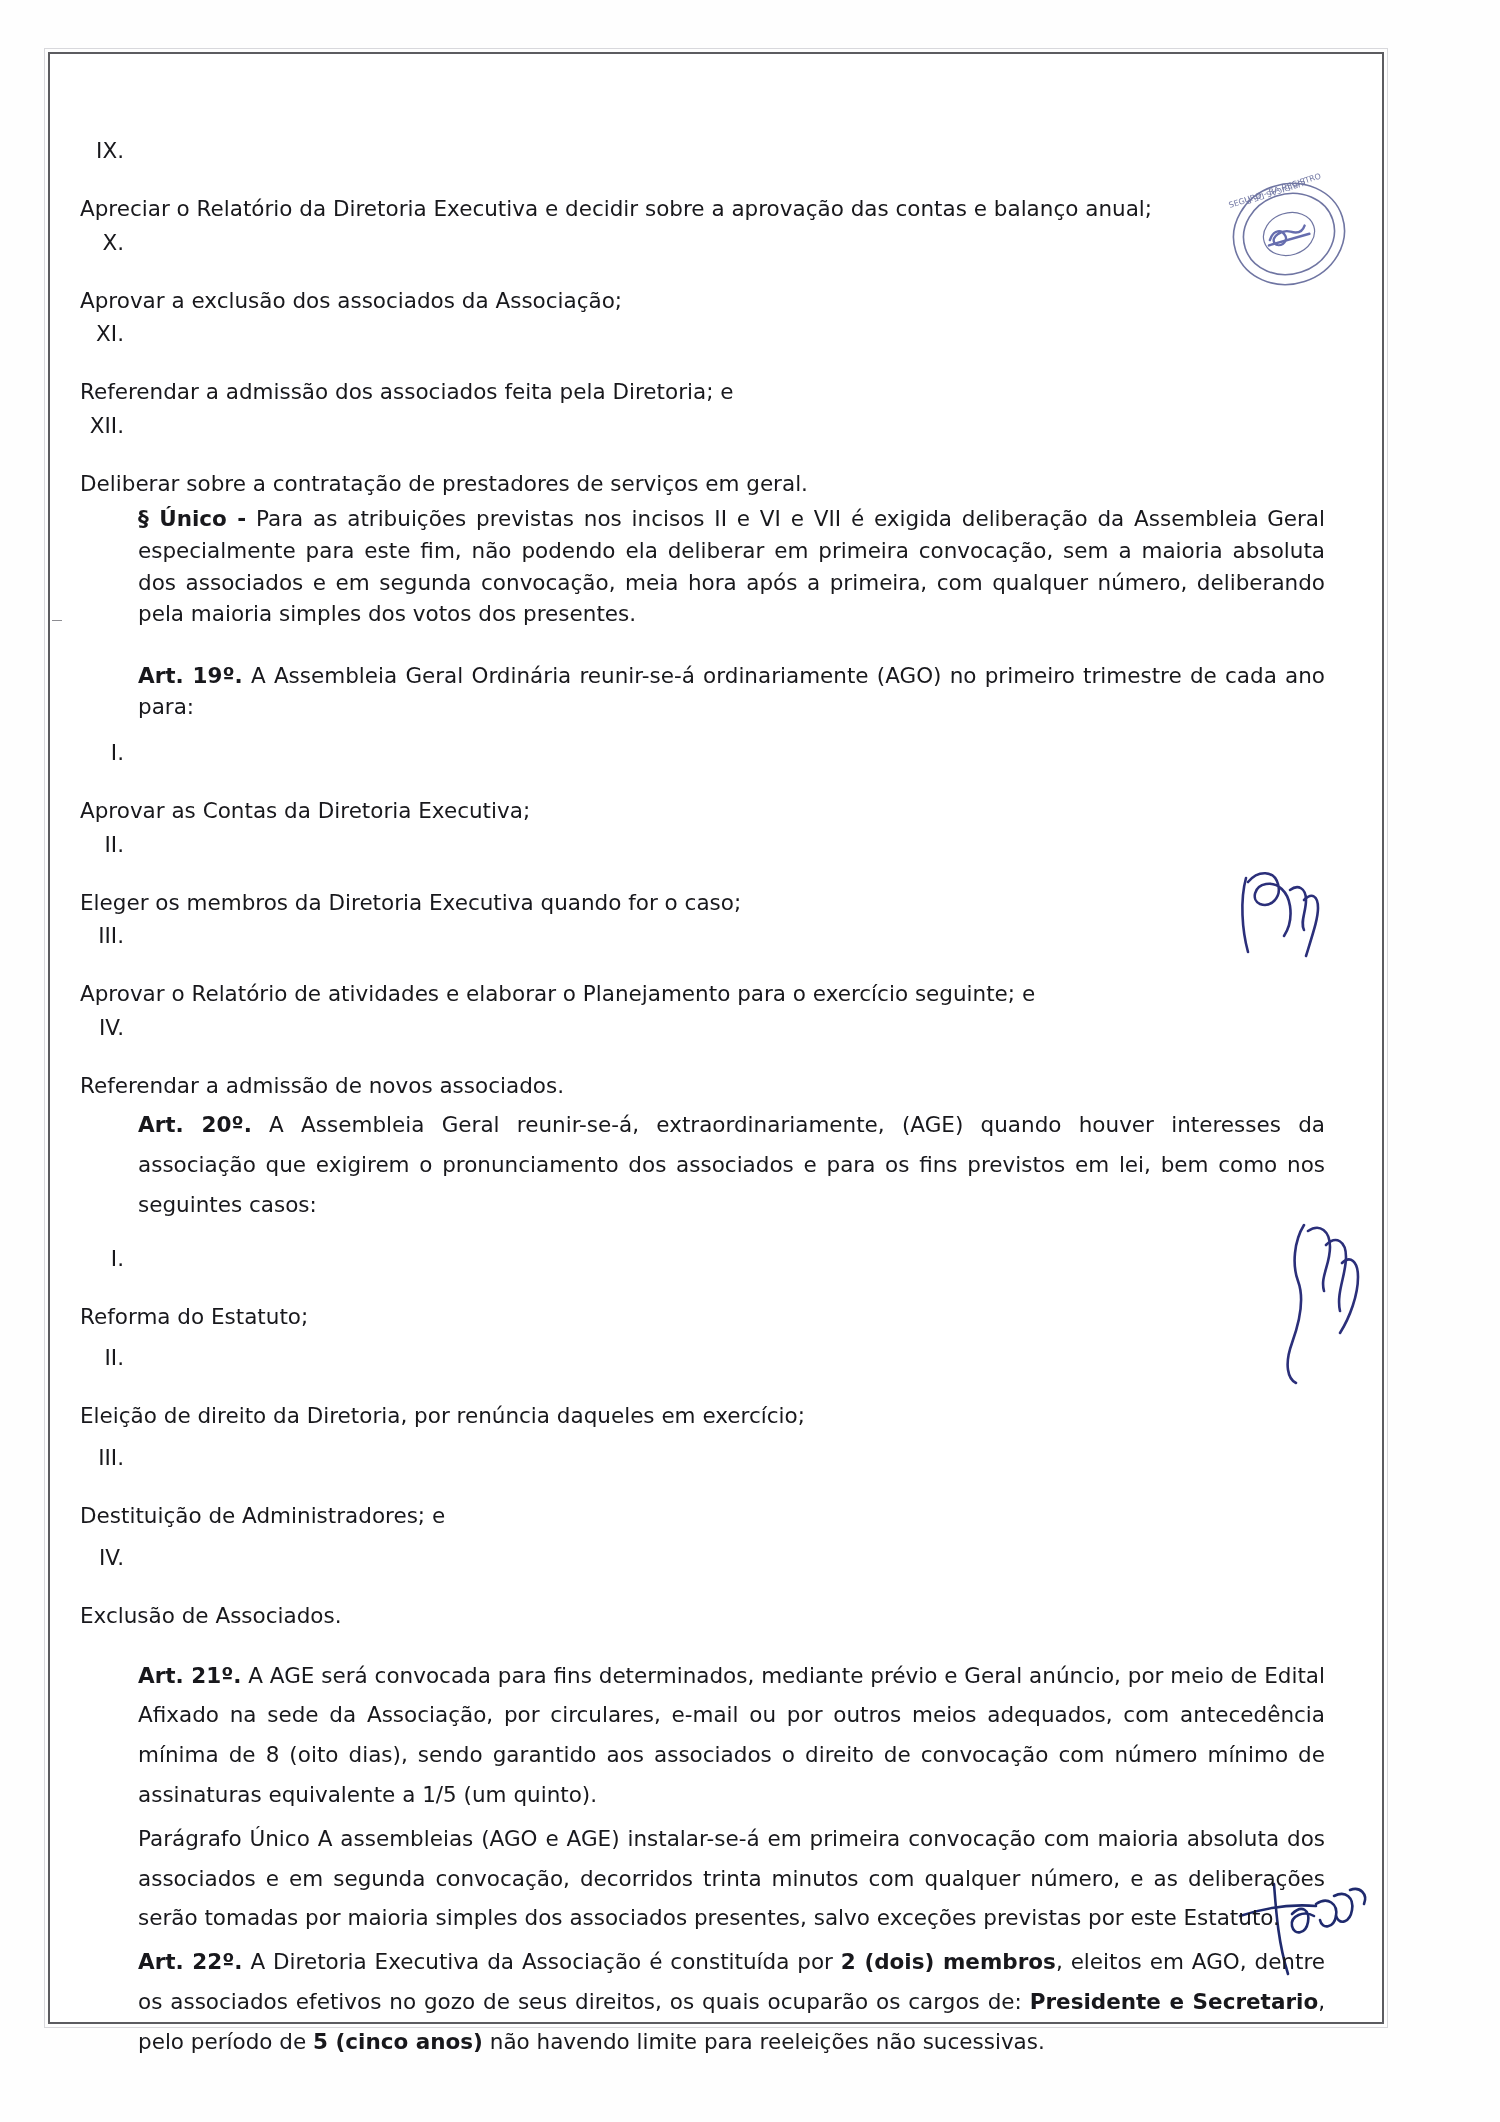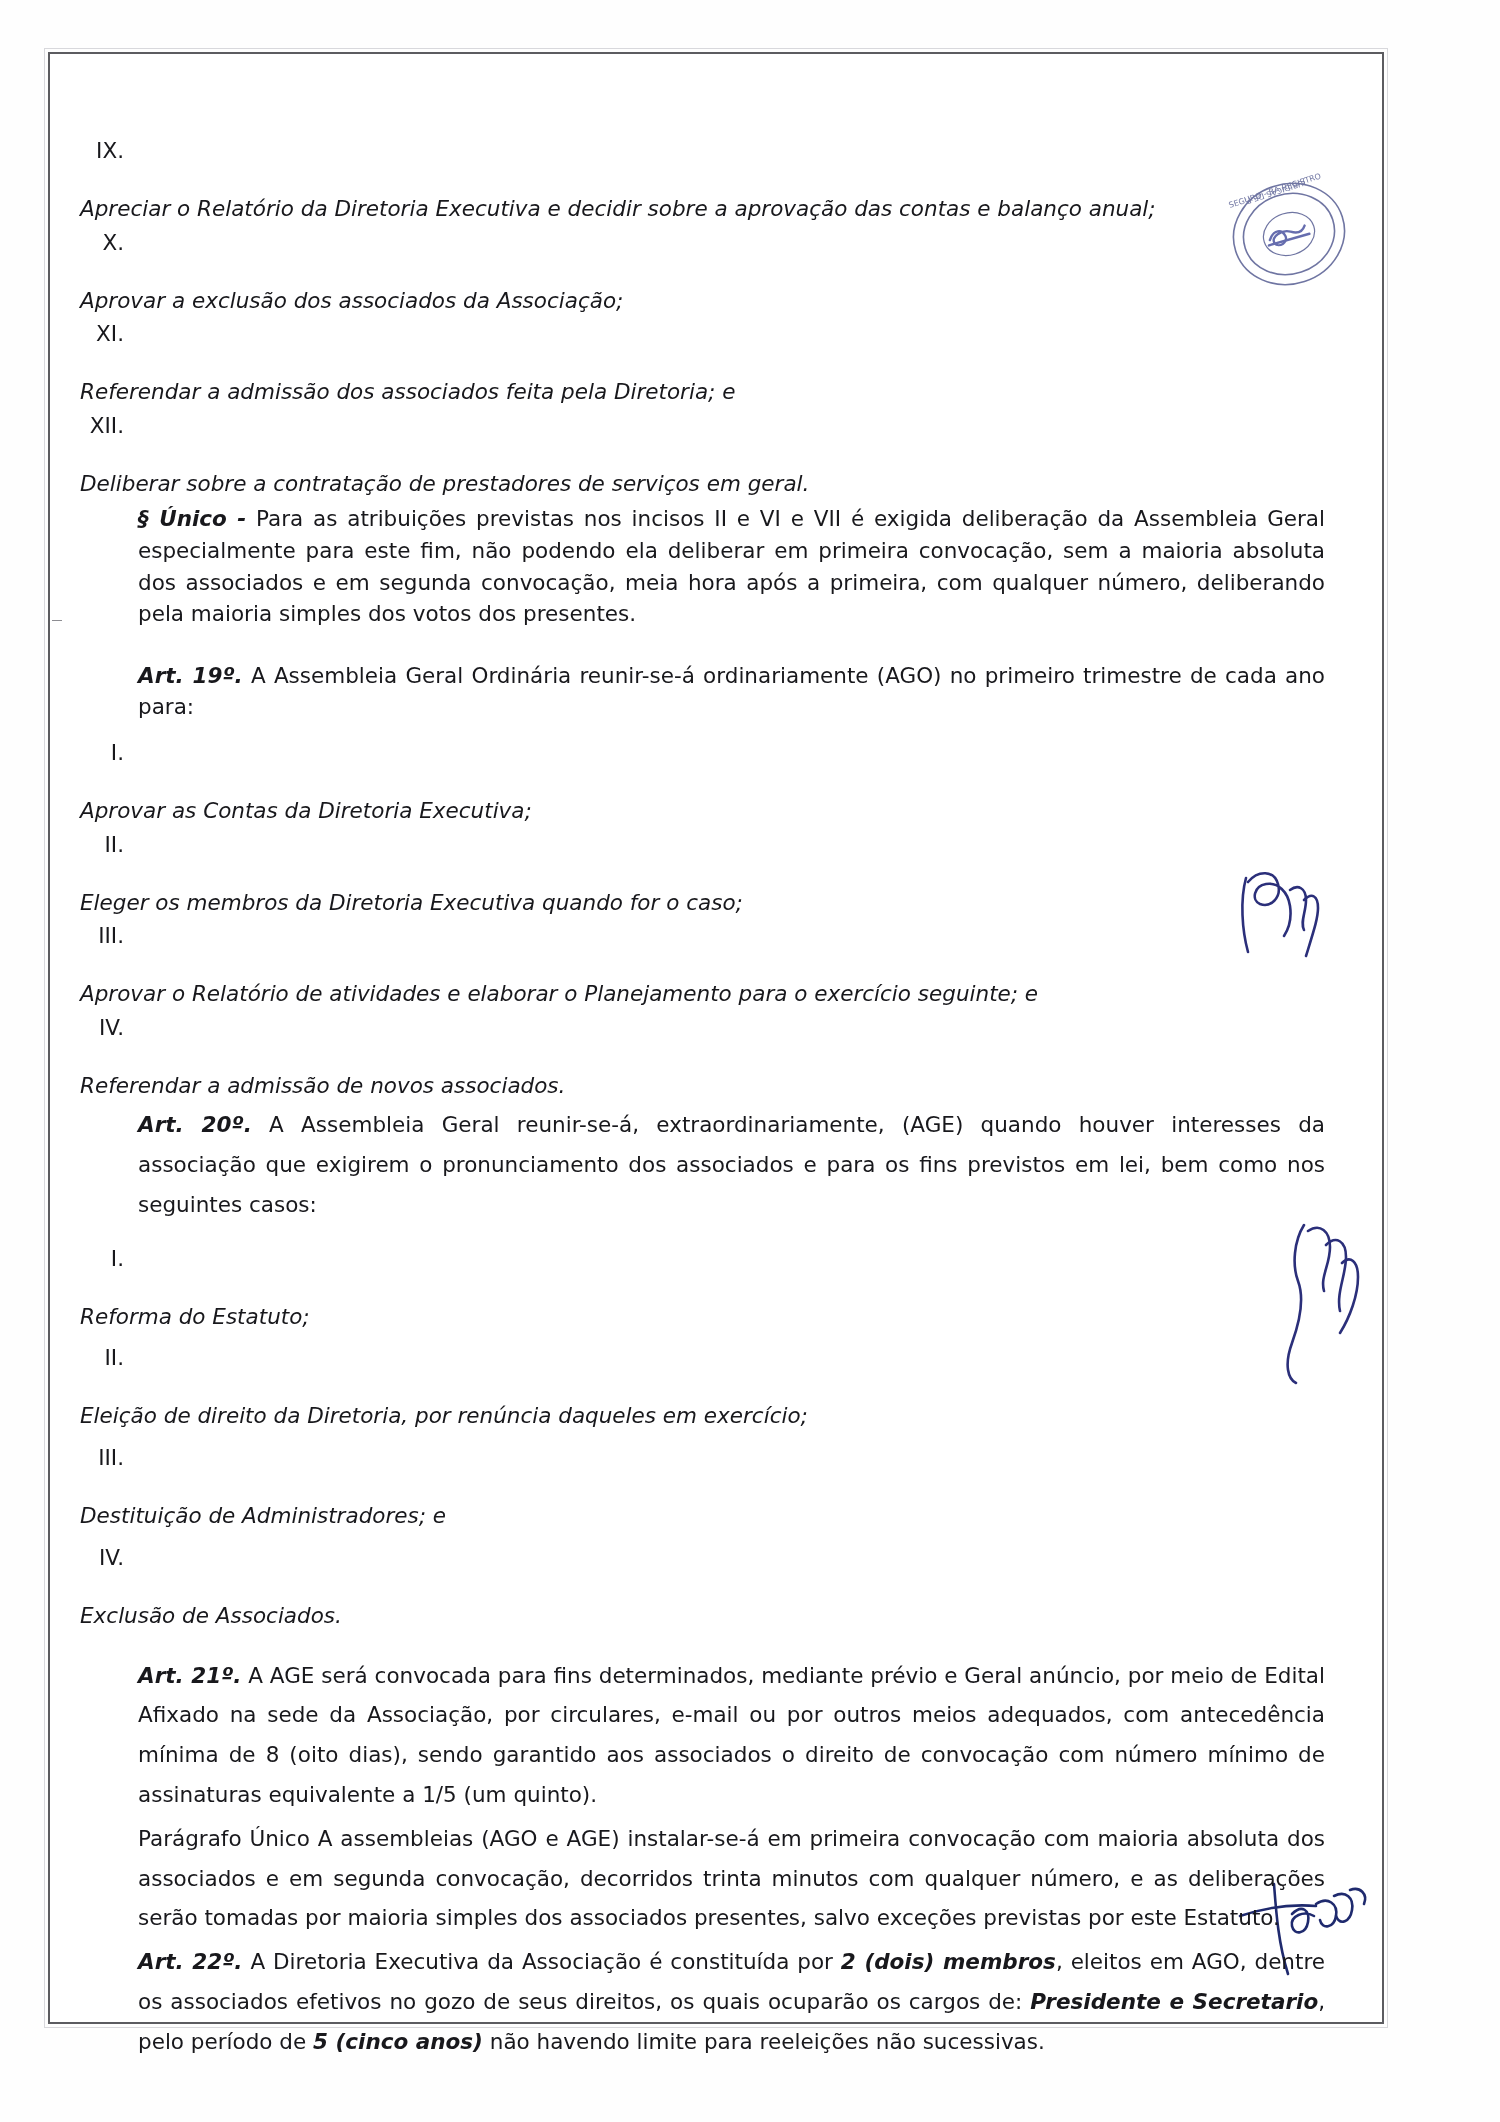--- a/index.html
+++ b/index.html
@@ -65,39 +65,38 @@
   }
   .rlist .num {
     width: 58px;
     flex: 0 0 58px;
     text-align: right;
     padding-right: 14px;
     box-sizing: border-box;
   }
   .rlist .body {
     flex: 1 1 auto;
-    font-style: italic;
   }
   .indent {
     padding-left: 58px;
   }
   .para {
     margin-top: 4px;
     margin-bottom: 0;
     text-align: justify;
   }
   .para.just {
     text-align: justify;
   }
   .loose {
     line-height: 1.85;
   }
   .gap-s { height: 14px; }
   .gap-m { height: 26px; }
-  b, strong { font-weight: bold; font-style: italic; }
+  b, strong { font-weight: bold; }
 
   
   .section-head {
     margin-top: 34px;
     margin-bottom: 30px;
     padding-left: 36px;
   }
   .rule {
     border-top: 1px dashed #b9b9bd;
     height: 0;

